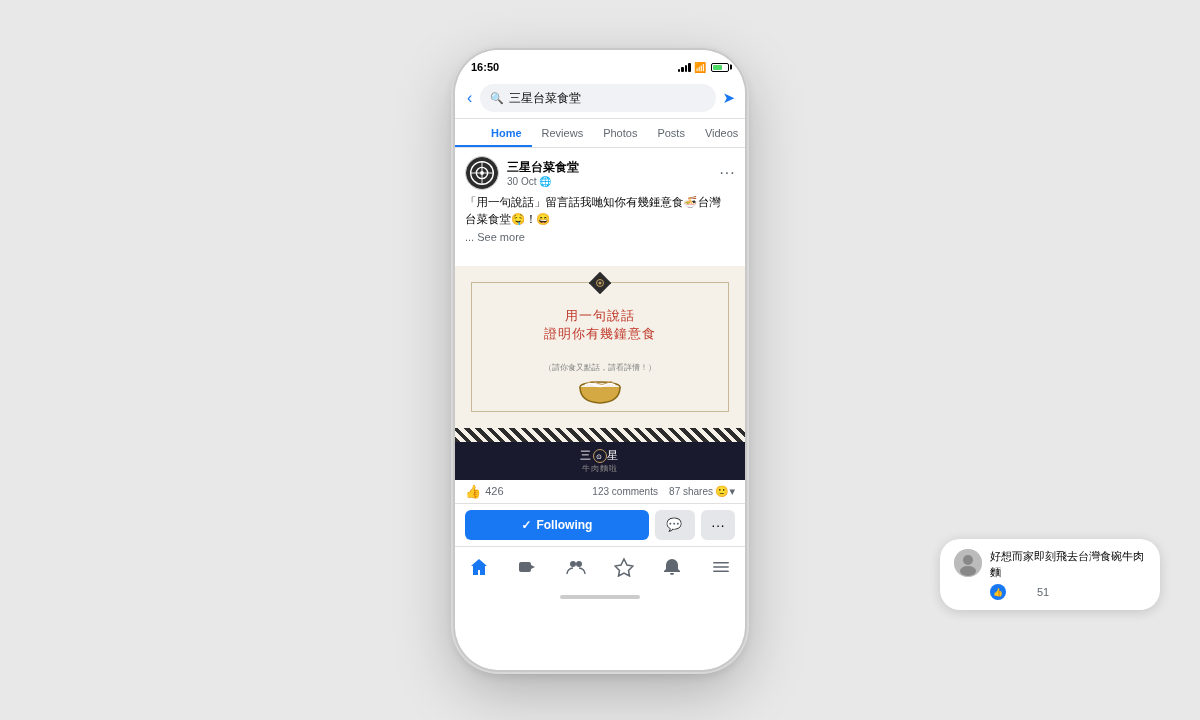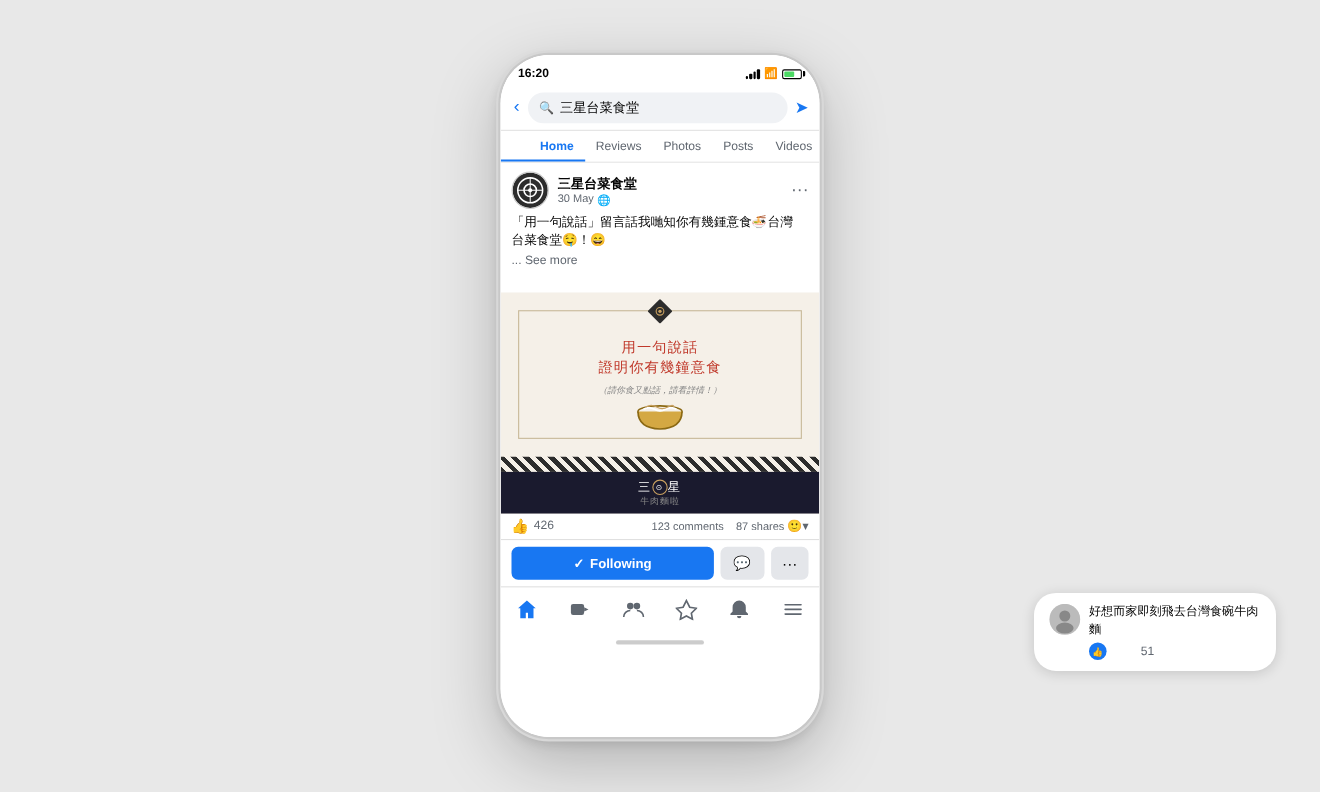--- a/index.html
+++ b/index.html
@@ -279,22 +279,21 @@
     .poster-line3 {
       font-size: 22px;
       color: #c0392b;
       font-weight: 700;
       letter-spacing: 2px;
       margin-top: 4px;
     }
     .poster-sub {
       font-size: 8px;
       color: #888;
-      margin-top: 6px;
-      font-style: italic;
+      margin-top: 19px;
     }
     .poster-bottom-band {
       width: 100%;
       background: #1a1a2e;
       margin-top: 0;
       padding: 6px 12px;
       display: flex;
       align-items: center;
       justify-content: center;
     }
@@ -485,21 +484,21 @@
     }
   </style>
 </head>
 <body>
 
 <div class="scene">
   <div class="phone">
     <div class="phone-screen">
 
       <div class="status-bar">
-        <span class="status-time">16:20</span>
+        <span class="status-time">16:50</span>
         <div class="status-icons">
           <div class="signal-bars">
             <div class="signal-bar" style="height:3px"></div>
             <div class="signal-bar" style="height:5px"></div>
             <div class="signal-bar" style="height:7px"></div>
             <div class="signal-bar" style="height:9px"></div>
           </div>
           <span style="font-size:10px;">📶</span>
           <div class="battery-icon">
             <div class="battery-fill"></div>
@@ -536,21 +535,21 @@
                 <circle cx="17" cy="17" r="12" fill="none" stroke="#fff" stroke-width="1.5"></circle>
                 <circle cx="17" cy="17" r="6" fill="none" stroke="#fff" stroke-width="1.5"></circle>
                 <circle cx="17" cy="17" r="2" fill="#fff"></circle>
                 <line x1="5" y1="17" x2="29" y2="17" stroke="#fff" stroke-width="1"></line>
                 <line x1="17" y1="5" x2="17" y2="29" stroke="#fff" stroke-width="1"></line>
               </svg>
             </div>
             <div>
               <div class="page-name">三星台菜食堂</div>
               <div class="post-meta">
-                <span>30 May</span>
+                <span>30 Oct</span>
                 <span>🌐</span>
               </div>
             </div>
           </div>
           <span class="more-btn">···</span>
         </div>
 
         <div class="post-text">
           <span>「用一句說話」留言話我哋知你有幾鍾意食🍜台灣</span><br>
           <span>台菜食堂🤤！😄</span><br>

